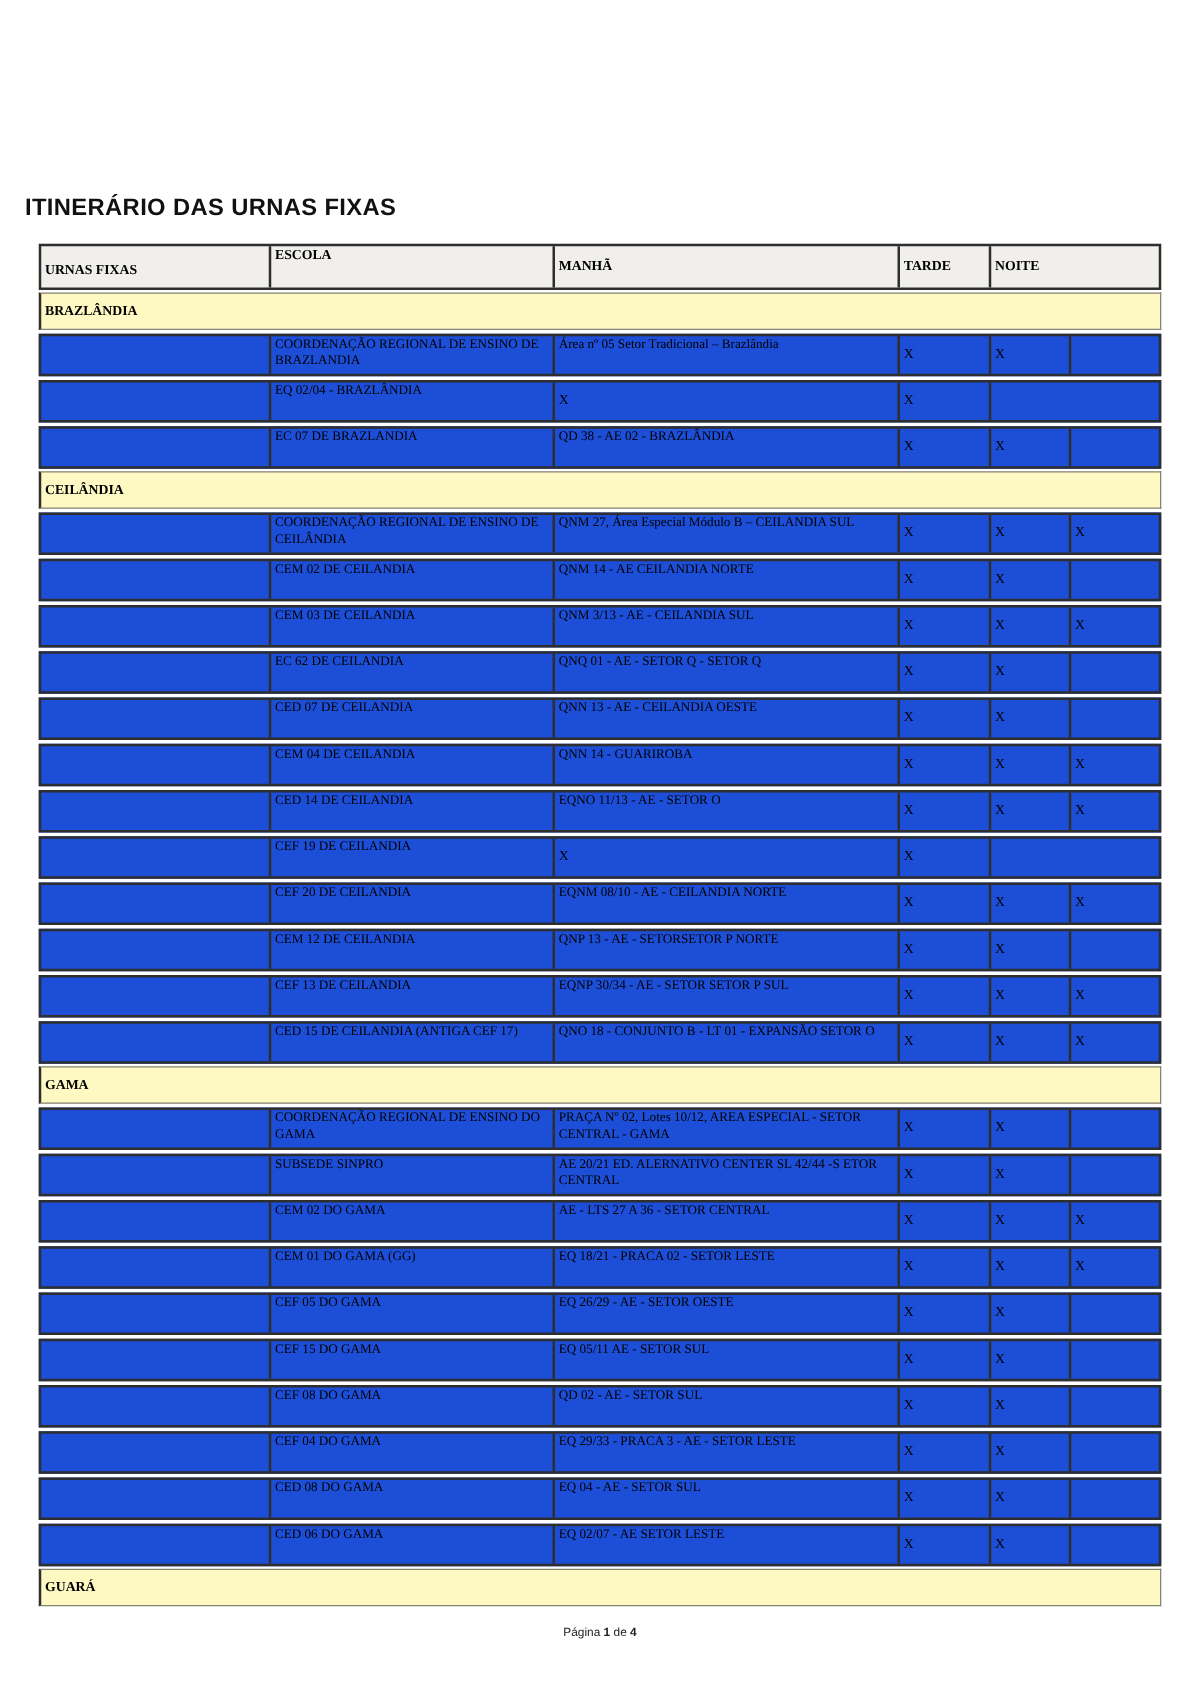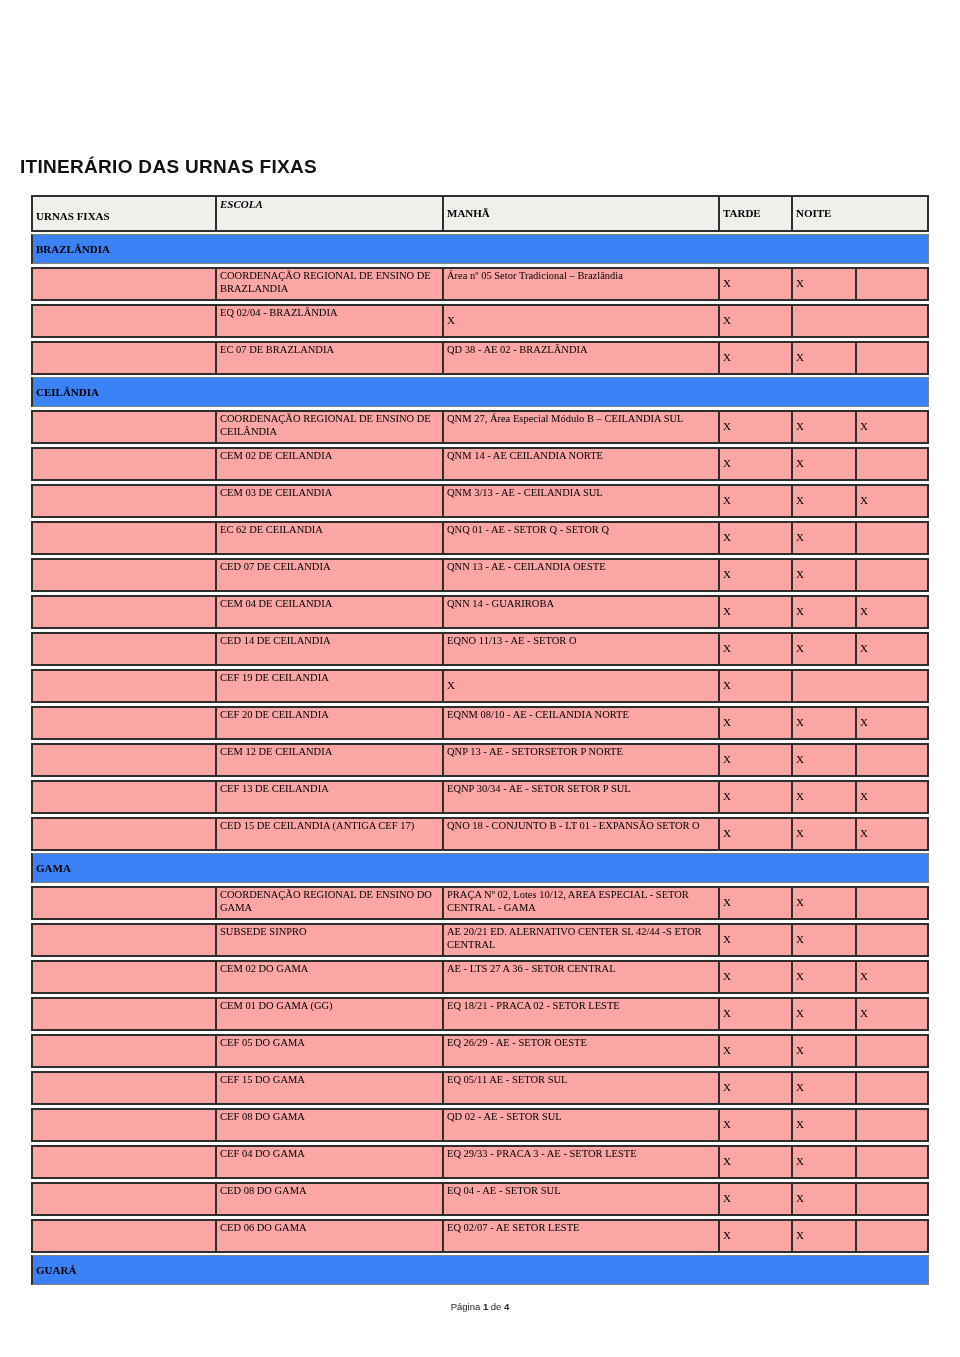--- a/index.html
+++ b/index.html
@@ -10,40 +10,40 @@
   .page-title{
     position:absolute;left:20px;top:156px;margin:0;
     font-family:"Liberation Sans", sans-serif;
     font-size:19px;font-weight:bold;letter-spacing:.3px;color:#111;
   }
   .doc-table{position:absolute;left:31px;top:195px;width:898px;}
   .hrow,.row{
     display:grid;
     grid-template-columns:184px 227px 276px 73px 64px 1fr;
     box-sizing:border-box;width:898px;
-    border:2px solid #2e2e2e;background:#fca5a5;
+    border:2px solid #2e2e2e;background:#1d4ed8;
   }
   .hrow{height:37px;background:#f0efec;}
   .row{min-height:34px;margin-top:3px;}
   .hcell,.cell{
     box-sizing:border-box;border-right:2px solid #2e2e2e;
     padding:1px 3px;overflow:hidden;
   }
   .hcell:last-child,.cell:last-child{border-right:none;}
   .hcell{
     font-weight:bold;font-size:11px;line-height:1.15;display:flex;
   }
   .hcell.h0{align-items:flex-end;padding-bottom:7px;}
-  .hcell.h1,.hcell.h2{align-items:flex-start;font-style:italic;}
+  .hcell.h1,.hcell.h2{align-items:flex-start;}
   .hcell.h3,.hcell.h4,.hcell.h5{align-items:center;}
   .cell{font-size:10.5px;line-height:1.2;}
   .cell.xcell{display:flex;align-items:center;font-size:11px;}
   .band{
     box-sizing:border-box;width:898px;height:30px;margin-top:2px;
-    background:#3b82f6;border:1px solid #83837b;border-left:2px solid #2e2e2e;
+    background:#fef9c3;border:1px solid #83837b;border-left:2px solid #2e2e2e;
     display:flex;align-items:center;padding-left:3px;
     font-weight:bold;font-size:11px;
   }
   .page-footer{
     position:absolute;left:0;top:1301px;width:960px;text-align:center;
     font-family:"Liberation Sans", sans-serif;font-size:9.5px;color:#222;
   }
   .page-footer b{font-weight:bold;}
 </style>
 </head>

